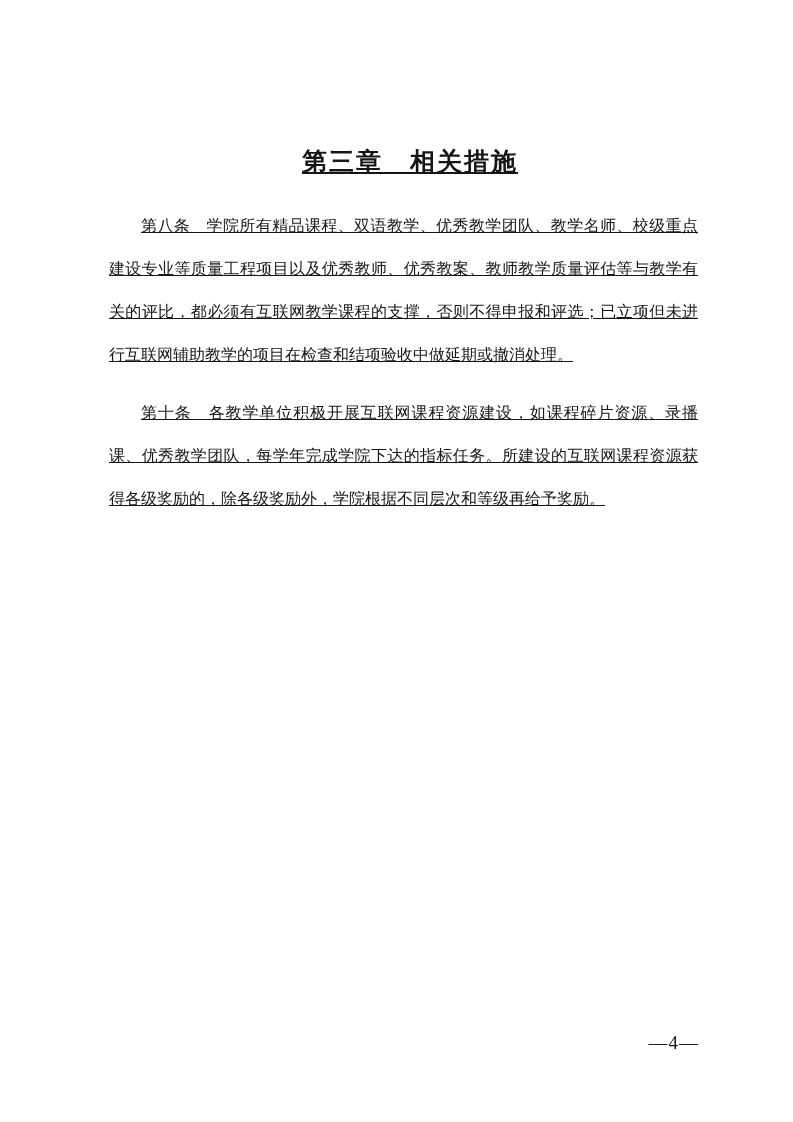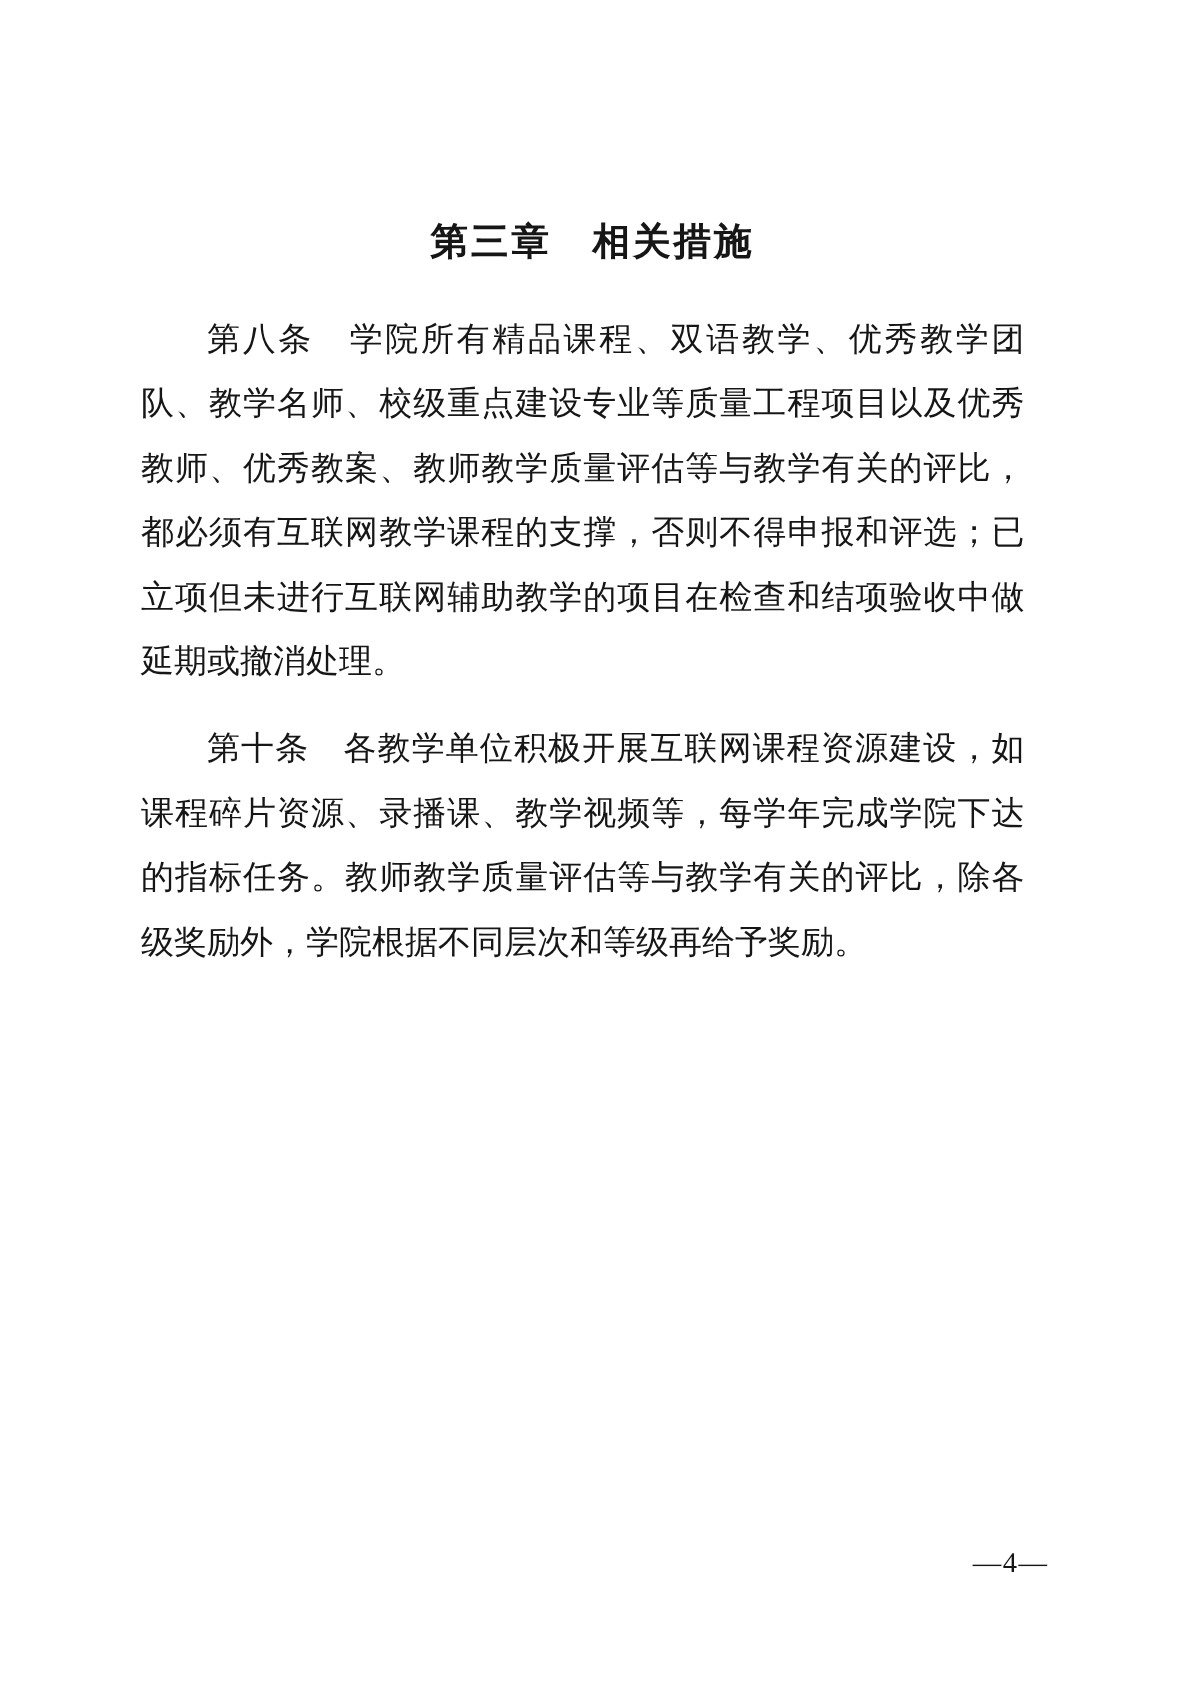--- a/index.html
+++ b/index.html
@@ -12,36 +12,37 @@
     position: relative;
     width: 793px;
     height: 1122px;
     background: #ffffff;
     overflow: hidden;
     font-family: "Liberation Serif", "DejaVu Serif", serif;
     color: #161616;
   }
   .content {
     position: absolute;
-    left: 94px;
+    left: 109px;
     top: 0;
     width: 602px;
+    text-decoration: underline;
   }
   .chapter-title {
     margin: 146px 0 26px 0;
     text-align: center;
     font-size: 25px;
     font-weight: bold;
     line-height: 32px;
     letter-spacing: 2px;
     white-space: pre;
   }
   .body-para {
     margin: 0 13px 15px 0;
-    font-size: 22px;
+    font-size: 16px;
     line-height: 43px;
     text-align: justify;
     text-indent: 2em;
     word-break: break-all;
   }
   .page-number {
     position: absolute;
     right: 94px;
     top: 1030px;
     font-size: 19px;
@@ -50,16 +51,16 @@
     letter-spacing: 1px;
   }
 </style>
 </head>
 <body>
 
 <div class="page">
   <div class="content">
     <h1 class="chapter-title">第三章　相关措施</h1>
     <p class="body-para">第八条　学院所有精品课程、双语教学、优秀教学团队、教学名师、校级重点建设专业等质量工程项目以及优秀教师、优秀教案、教师教学质量评估等与教学有关的评比，都必须有互联网教学课程的支撑，否则不得申报和评选；已立项但未进行互联网辅助教学的项目在检查和结项验收中做延期或撤消处理。</p>
-    <p class="body-para">第十条　各教学单位积极开展互联网课程资源建设，如课程碎片资源、录播课、教学视频等，每学年完成学院下达的指标任务。教师教学质量评估等与教学有关的评比，除各级奖励外，学院根据不同层次和等级再给予奖励。</p>
+    <p class="body-para">第十条　各教学单位积极开展互联网课程资源建设，如课程碎片资源、录播课、优秀教学团队，每学年完成学院下达的指标任务。所建设的互联网课程资源获得各级奖励的，除各级奖励外，学院根据不同层次和等级再给予奖励。</p>
   </div>
   <div class="page-number">—4—</div>
 </div>
 
 </body></html>

